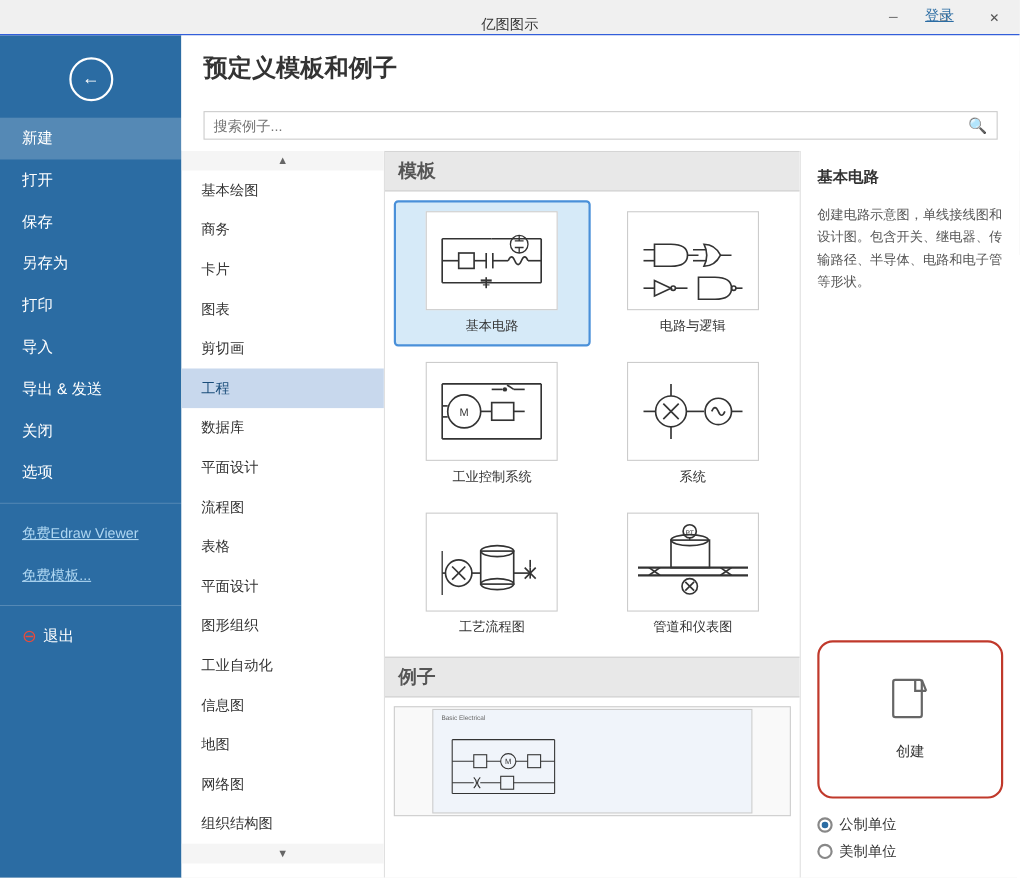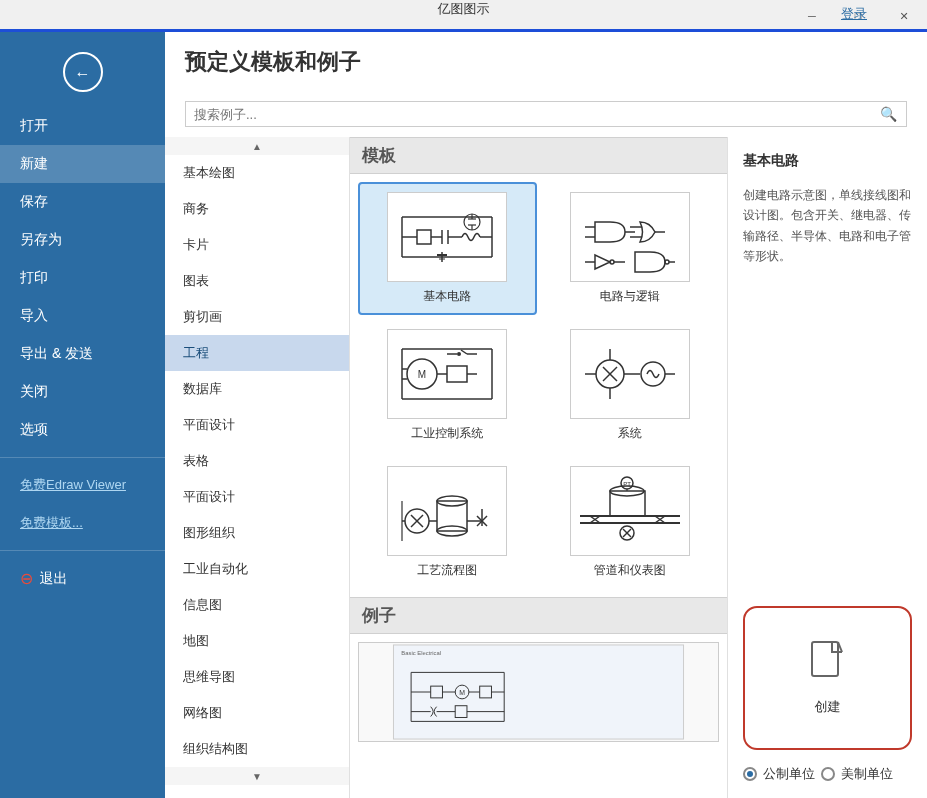--- a/index.html
+++ b/index.html
@@ -1,19 +1,19 @@
 <!DOCTYPE html>
 <html><head>
   <meta charset="utf-8">
   <style>
     * { box-sizing: border-box; margin: 0; padding: 0; }
     body { font-family: "Microsoft YaHei", "SimHei", sans-serif; font-size: 13px; background: #f0f0f0; width: 927px; height: 798px; overflow: hidden; }
 
     
-    .titlebar { background: #f0f0f0; height: 32px; display: flex; align-items: flex-start; justify-content: center; position: relative; border-bottom: 3px solid #1d4ed8; }
+    .titlebar { background: #f0f0f0; height: 32px; display: flex; align-items: flex-end; justify-content: center; position: relative; border-bottom: 1px solid #1d4ed8; }
     .titlebar-title { font-size: 13px; color: #333; }
     .titlebar-controls { position: absolute; right: 0; top: 0; display: flex; height: 32px; }
     .titlebar-btn { width: 46px; height: 32px; display: flex; align-items: center; justify-content: center; cursor: pointer; font-size: 11px; color: #555; }
 
     
     .app { display: flex; height: calc(798px - 32px); }
 
     
     .sidebar { background: #2b6ca3; width: 165px; flex-shrink: 0; display: flex; flex-direction: column; color: white; padding-top: 10px; }
     .sidebar-back { width: 40px; height: 40px; border-radius: 50%; border: 2px solid white; display: flex; align-items: center; justify-content: center; margin: 10px auto 15px; cursor: pointer; }
@@ -72,21 +72,21 @@
 
     .search-bar { display: flex; align-items: center; background: white; border: 1px solid #ccc; padding: 4px 8px; gap: 6px; width: 100%; }
     .search-input { border: none; outline: none; flex: 1; font-size: 13px; background: transparent; }
     .search-icon { color: #888; font-size: 14px; cursor: pointer; }
 
     
     .create-box { border: 2px solid #c0392b; padding: 32px; display: flex; flex-direction: column; align-items: center; gap: 8px; cursor: pointer; border-radius: 14px; justify-content: center; }
     .create-icon { font-size: 32px; color: #555; }
     .create-label { font-size: 13px; color: #333; }
 
-    .units-section { display: flex; gap: 6px; }
+    .units-section { display: flex; flex-direction: column; gap: 6px; }
     .unit-option { display: flex; align-items: center; gap: 6px; cursor: pointer; font-size: 13px; color: #333; }
     .radio-circle { width: 14px; height: 14px; border-radius: 50%; border: 2px solid #888; display: flex; align-items: center; justify-content: center; }
     .radio-circle.checked::after { content: ''; width: 6px; height: 6px; border-radius: 50%; background: #2b6ca3; display: block; }
     .example-thumb { width: 100%; border: 1px solid #ccc; background: #f9f9f9; height: 100px; overflow: hidden; position: relative; }
   </style>
 </head>
 <body>
 
 <div class="titlebar" style="position:relative;">
   <span class="titlebar-title">亿图图示</span>
@@ -98,22 +98,22 @@
   <span class="login-btn">登录</span>
 </div>
 
 <div class="app">
 
   <div class="sidebar">
     <div class="sidebar-back">
       <span class="sidebar-back-arrow">←</span>
     </div>
 
+    <div class="sidebar-item active"><span>新建</span></div>
     <div class="sidebar-item"><span>打开</span></div>
-    <div class="sidebar-item active"><span>新建</span></div>
     <div class="sidebar-item"><span>保存</span></div>
     <div class="sidebar-item"><span>另存为</span></div>
     <div class="sidebar-item"><span>打印</span></div>
     <div class="sidebar-item"><span>导入</span></div>
     <div class="sidebar-item"><span>导出 &amp; 发送</span></div>
     <div class="sidebar-item"><span>关闭</span></div>
     <div class="sidebar-item"><span>选项</span></div>
 
     <hr class="sidebar-divider">
     <div class="sidebar-special"><span>免费Edraw Viewer</span></div>
@@ -141,27 +141,27 @@
         <div class="scroll-arrow top">▲</div>
         <div id="cat-list">
             <div class="cat-item">基本绘图</div>
             <div class="cat-item">商务</div>
             <div class="cat-item">卡片</div>
             <div class="cat-item">图表</div>
             <div class="cat-item">剪切画</div>
             <div class="cat-item active">工程</div>
             <div class="cat-item">数据库</div>
             <div class="cat-item">平面设计</div>
+            <div class="cat-item">流程图</div>
             <div class="cat-item">表格</div>
             <div class="cat-item">平面设计</div>
             <div class="cat-item">图形组织</div>
             <div class="cat-item">工业自动化</div>
             <div class="cat-item">信息图</div>
             <div class="cat-item">地图</div>
-            <div class="cat-item">思维导图</div>
             <div class="cat-item">网络图</div>
             <div class="cat-item">组织结构图</div>
           </div>
         <div class="scroll-arrow bottom">▼</div>
       </div>
 
       <div class="templates-panel">
         <div class="section-header">模板</div>
 
         <div class="templates-grid">

